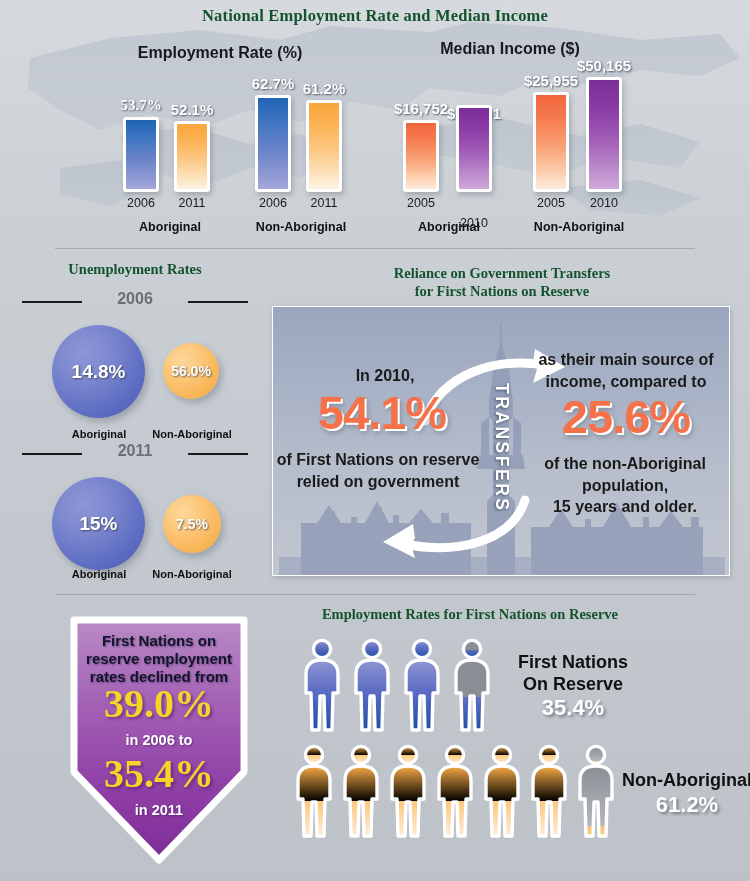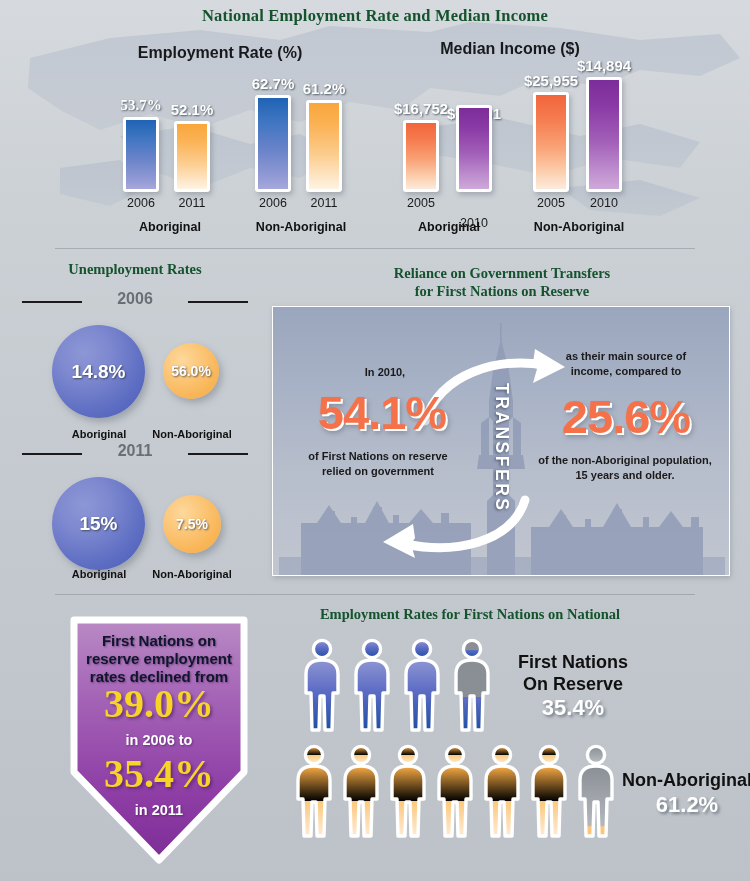--- a/index.html
+++ b/index.html
@@ -81,21 +81,21 @@
   #sec-trans{position:absolute;left:272px;top:258px;width:460px;height:324px;}
   #sec-trans .hdr{position:absolute;left:0;top:6px;width:460px;font-size:14.5px;line-height:1.25;}
   #trans-panel{
     position:absolute;left:0;top:48px;width:458px;height:270px;
     border:1px solid #fff;box-sizing:border-box;overflow:hidden;
     background:linear-gradient(180deg,#9aa6bd 0%,#a8b2c6 30%,#b6bdcb 60%,#c1c6d0 100%);
     box-shadow:1px 2px 5px rgba(90,100,110,.3);
   }
   #trans-panel svg.skyline{position:absolute;left:0;bottom:0;width:458px;height:270px;}
   .tr-blk{position:absolute;text-align:center;}
-  .tr-small{font-size:11px;font-weight:bold;color:#1a1a1a;line-height:1.35;}
+  .tr-small{font-size:16px;font-weight:bold;color:#1a1a1a;line-height:1.35;}
   .tr-big{
     font-family:"Liberation Sans", sans-serif;font-weight:bold;
     font-size:47px;color:#f5714a;letter-spacing:-1px;
     text-shadow:2px 2px 0 #fff, 3px 4px 5px rgba(80,90,100,.45);
     line-height:1;
   }
   #transfers-word{
     position:absolute;left:50%;top:76px;transform:translateX(-50%);
     writing-mode:vertical-rl;
     font-size:17.5px;font-weight:bold;color:#fff;letter-spacing:2.5px;
@@ -200,21 +200,21 @@
       <div class="bar-yr" style="top:91px;">2010</div>
     </div>
     <div class="bar-col" style="left:529px;height:100px;">
       <div class="bar-val" style="top:-20px;">$25,955</div>
       <div class="bar-box" style="height:100px;">
           <div class="bar-fill g-red"></div>
         </div>
       <div class="bar-yr" style="top:104px;">2005</div>
     </div>
     <div class="bar-col" style="left:582px;height:115px;">
-      <div class="bar-val" style="top:-20px;">$14,894</div>
+      <div class="bar-val" style="top:-20px;">$50,165</div>
       <div class="bar-box" style="height:115px;">
           <div class="bar-fill g-purple"></div>
         </div>
       <div class="bar-yr" style="top:119px;">2010</div>
     </div>
 
     <div class="grp-lbl" style="left:449px;top:220px;">Aboriginal</div>
     <div class="grp-lbl" style="left:579px;top:220px;">Non-Aboriginal</div>
   </div>
 
@@ -326,21 +326,21 @@
       <div class="tr-blk" style="left:246px;top:146px;width:212px;">
         <div class="tr-small">of the non-Aboriginal population,</div>
         <div class="tr-small">15 years and older.</div>
       </div>
     </div>
   </div>
 
   <div class="divider" style="top:594px;"></div>
 
   <div id="sec-bot">
-    <div class="hdr serif-title">Employment Rates for First Nations on National</div>
+    <div class="hdr serif-title">Employment Rates for First Nations on Reserve</div>
 
     <div id="arrow">
       <svg viewBox="0 0 190 250">
         <defs>
           <linearGradient id="pg" x1="0" y1="0" x2="0" y2="1">
             <stop offset="0%" stop-color="#b98ac4"></stop>
             <stop offset="35%" stop-color="#a361b5"></stop>
             <stop offset="70%" stop-color="#8f3fa6"></stop>
             <stop offset="100%" stop-color="#7d2d96"></stop>
           </linearGradient>

